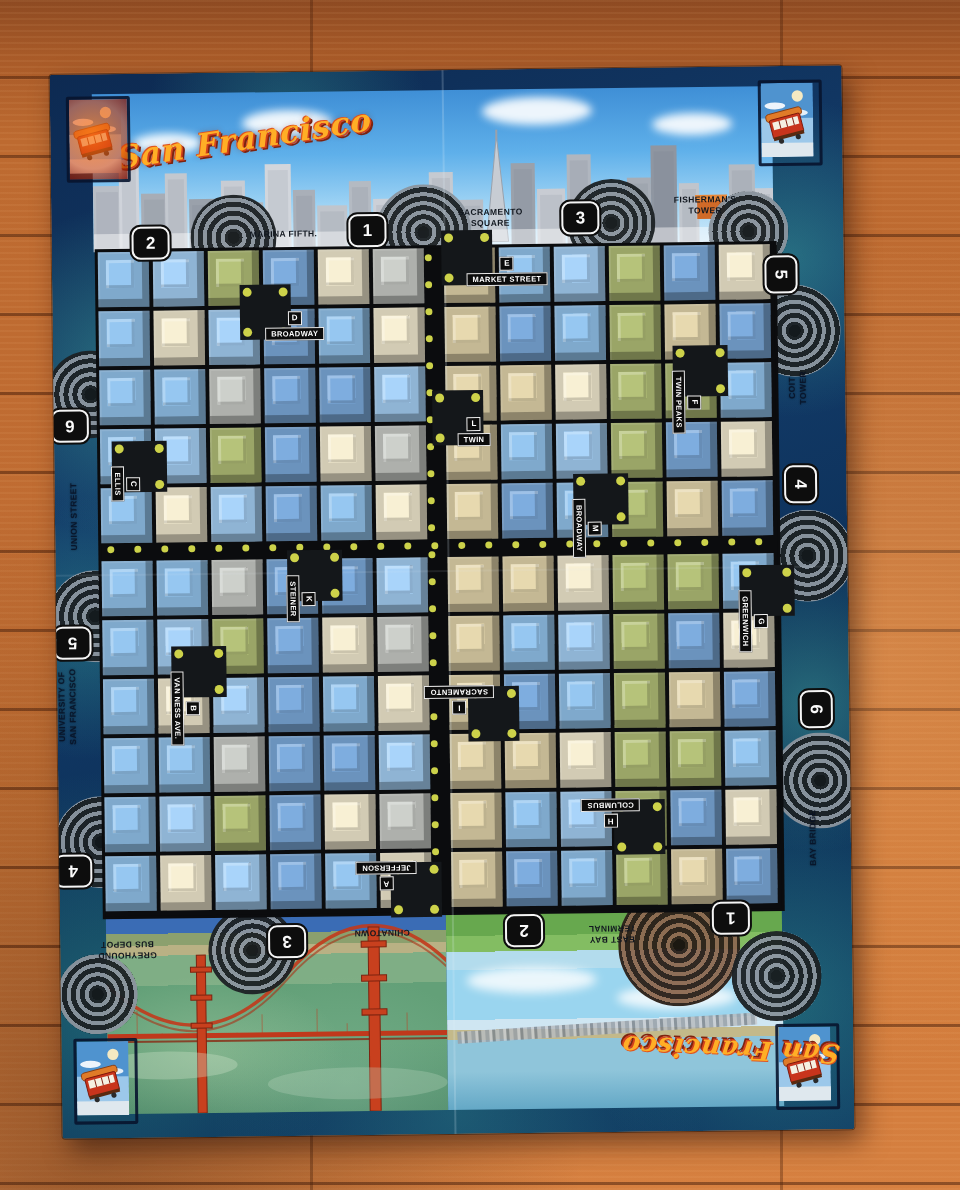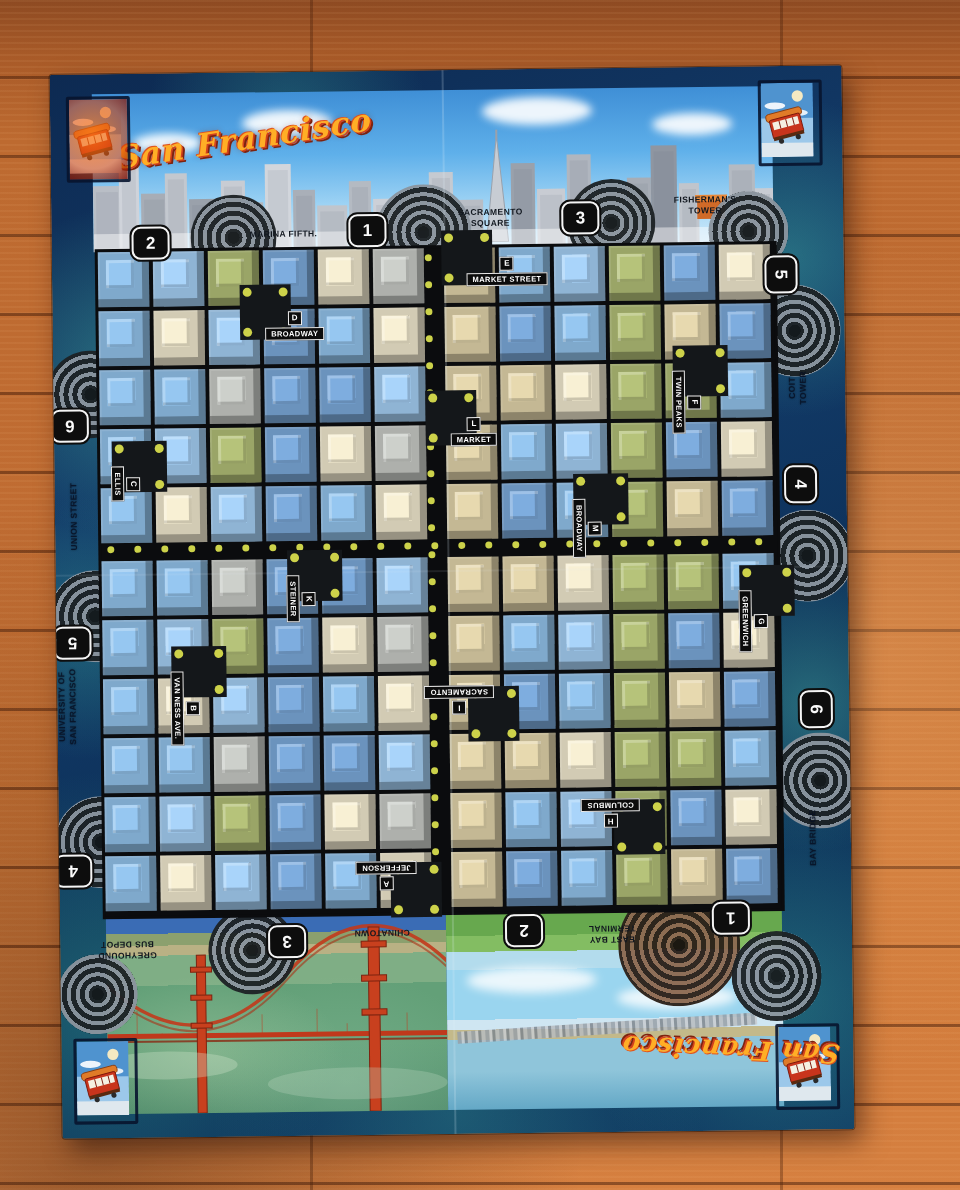--- a/index.html
+++ b/index.html
@@ -903,21 +903,21 @@
         <div class="pill">MARKET STREET</div>
       </div>
       <div class="stop" style="left: 420px; top: 362px; transform: translate(-50%, -50%) rotate(0deg);">
         <div class="tile" style="left: -25px; top: -27px;">
           <div class="cdot" style="left: 3px; top: 3px;"></div>
           <div class="cdot" style="left: 39px; top: 3px;"></div>
           <div class="cdot" style="left: 3px; top: 43px;"></div>
           <div class="cdot" style="left: 39px; top: 43px;"></div>
         </div>
         <div class="letterbox">L</div>
-        <div class="pill">MARKET</div>
+        <div class="pill">TWIN</div>
       </div>
       <div class="stop" style="left: 71px; top: 410px; transform: translate(-50%, -50%) rotate(90deg);">
         <div class="tile" style="left: -25px; top: -27px;">
           <div class="cdot" style="left: 3px; top: 3px;"></div>
           <div class="cdot" style="left: 39px; top: 3px;"></div>
           <div class="cdot" style="left: 3px; top: 43px;"></div>
           <div class="cdot" style="left: 39px; top: 43px;"></div>
         </div>
         <div class="letterbox">C</div>
         <div class="pill">ELLIS</div>

